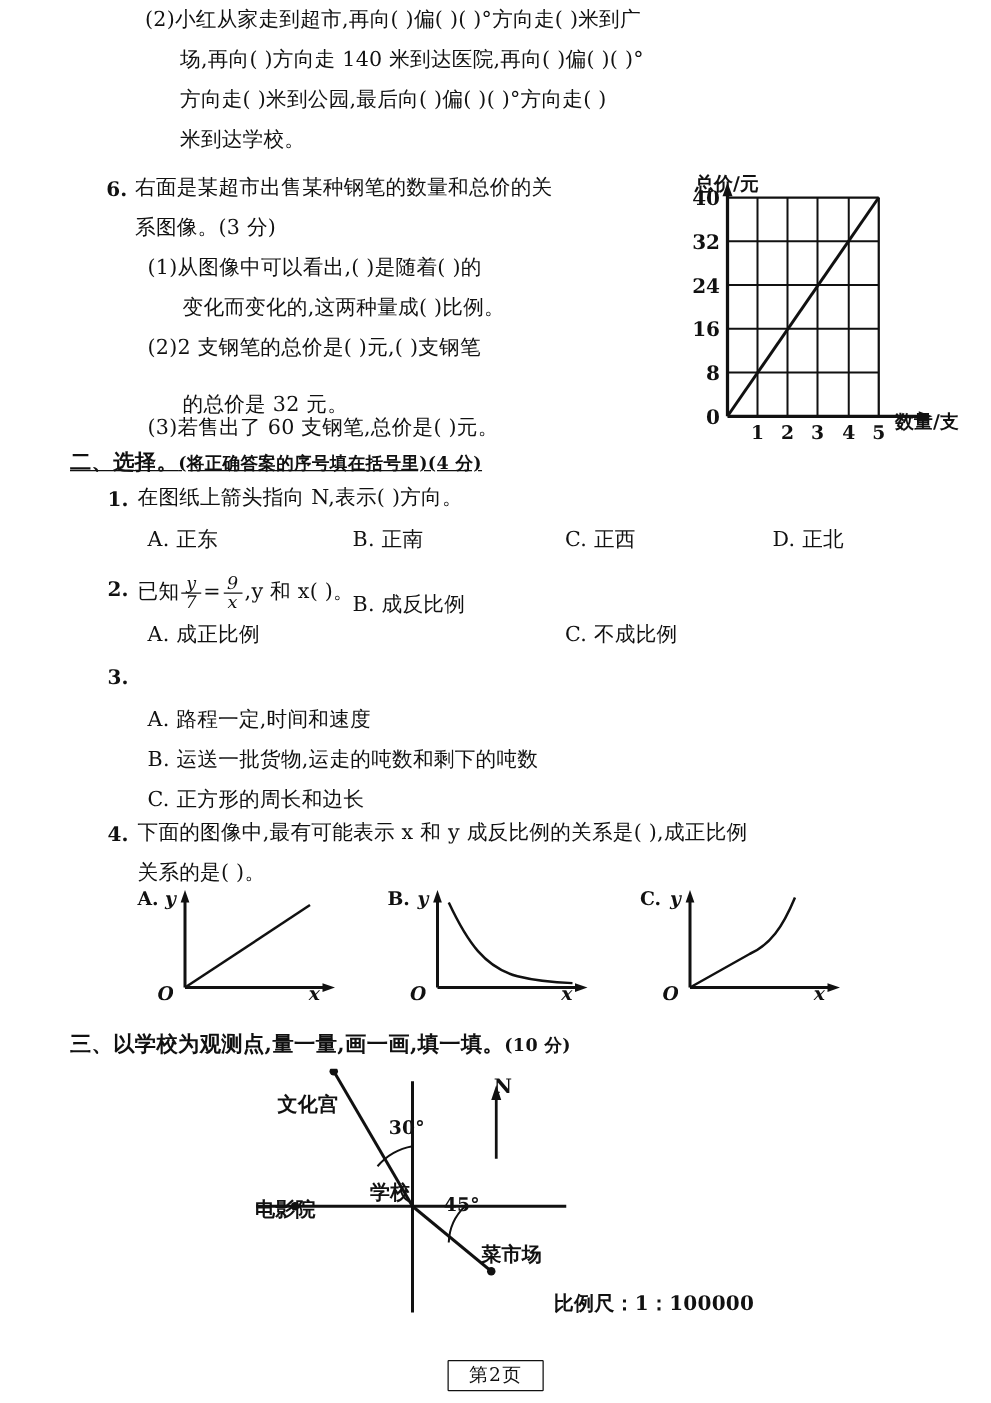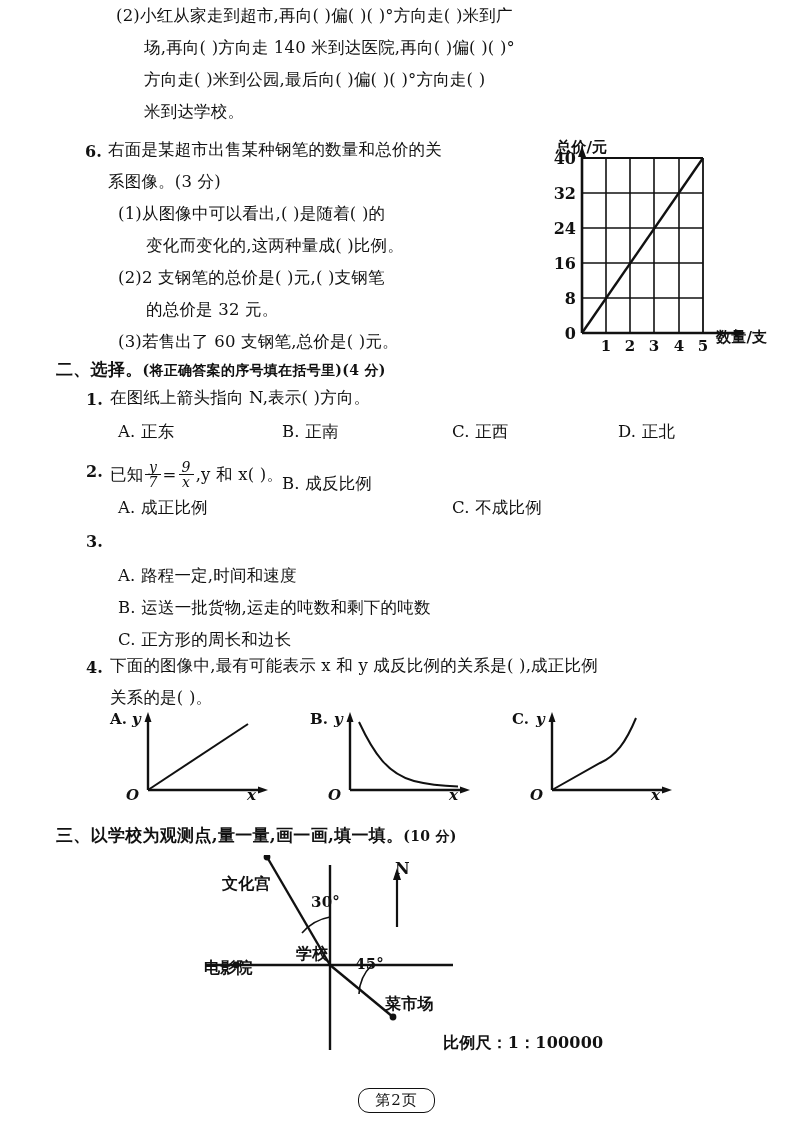--- a/index.html
+++ b/index.html
@@ -113,21 +113,21 @@
   <div class="ln" style="left:144px; top:104px;">米到达学校。</div>
 
   <div class="qnum" style="left:85px; top:142px;">6.</div>
   <div class="ln" style="left:108px; top:142px;">右面是某超市出售某种钢笔的数量和总价的关</div>
   <div class="ln" style="left:108px; top:174px;">系图像。(3 分)</div>
 
   <div class="ln" style="left:118px; top:206px;">(1)从图像中可以看出,(       )是随着(       )的</div>
   <div class="ln" style="left:146px; top:238px;">变化而变化的,这两种量成(      )比例。</div>
 
   <div class="ln" style="left:118px; top:270px;">(2)2 支钢笔的总价是(       )元,(       )支钢笔</div>
-  <div class="ln" style="left:146px; top:302px;">的总价是 32 元。</div>
+  <div class="ln" style="left:146px; top:316px;">的总价是 32 元。</div>
 
   <div class="ln" style="left:118px; top:334px;">(3)若售出了 60 支钢笔,总价是(       )元。</div>
 
   <svg id="pen-chart" width="250" height="215" viewBox="0 0 250 215">
 
     <line x1="42" y1="195" x2="42" y2="16" stroke="#111" stroke-width="2.6"></line>
     <polygon points="42,8 38,19 46,19" fill="#111"></polygon>
 
     <line x1="42" y1="195" x2="198" y2="195" stroke="#111" stroke-width="2.6"></line>
     <polygon points="206,195 195,191 195,199" fill="#111"></polygon>
@@ -155,21 +155,21 @@
 
     <text x="66" y="213" text-anchor="middle" font-family="DejaVu Serif, serif" font-size="15" font-weight="bold" fill="#111">1</text>
     <text x="90" y="213" text-anchor="middle" font-family="DejaVu Serif, serif" font-size="15" font-weight="bold" fill="#111">2</text>
     <text x="114" y="213" text-anchor="middle" font-family="DejaVu Serif, serif" font-size="15" font-weight="bold" fill="#111">3</text>
     <text x="139" y="213" text-anchor="middle" font-family="DejaVu Serif, serif" font-size="15" font-weight="bold" fill="#111">4</text>
     <text x="163" y="213" text-anchor="middle" font-family="DejaVu Serif, serif" font-size="15" font-weight="bold" fill="#111">5</text>
   </svg>
   <div class="ln bold" style="left:556px; top:140px; font-size:15px;">总价/元</div>
   <div class="ln bold" style="left:716px; top:330px; font-size:15px;text-align:center;">数量/支</div>
 
-  <div class="sec-head" style="left:56px; top:358px;">
+  <div class="sec-head" style="left:56px; top:358px;text-decoration:underline;">
     <span>二、选择。</span><span class="small">(将正确答案的序号填在括号里)(4 分)</span>
   </div>
 
   <div class="qnum" style="left:86px; top:390px;">1.</div>
   <div class="ln" style="left:110px; top:390px;">在图纸上箭头指向 N,表示(       )方向。</div>
   <div class="ln" style="left:118px; top:424px;">
     <span>A.</span>
     <span>正东</span>
   </div>
   <div class="ln" style="left:282px; top:424px;">
@@ -286,16 +286,16 @@
   <div class="ln bold" style="left:283px; top:946px; font-size:16px;margin-left:13px;">学校</div>
   <div class="ln bold" style="left:204px; top:960px; font-size:16px;">电影院</div>
   <div class="ln bold" style="left:385px; top:996px; font-size:16px;">菜市场</div>
   <div class="ln bold" style="left:311px; top:895px; font-size:15px;">30°</div>
   <div class="ln bold" style="left:355px; top:957px; font-size:15px;">45°</div>
   <div class="ln bold" style="left:395px; top:861px; font-size:16px;">N</div>
   <div class="ln" style="left:443px; top:1035px; font-size:16px; font-weight:bold;">比例尺：1：100000</div>
 
   <div id="footer-rule"></div>
   <div id="footer-page">
-    <span style="display:inline-block; border:1.6px solid #111; border-radius:11px; padding:2px 16px; font-size:15px;">第2页</span>
+    <span style="display:inline-block; border:1.6px solid #111; border-radius:1px; padding:2px 16px; font-size:15px;">第2页</span>
   </div>
 
 </div>
 
 </body></html>

